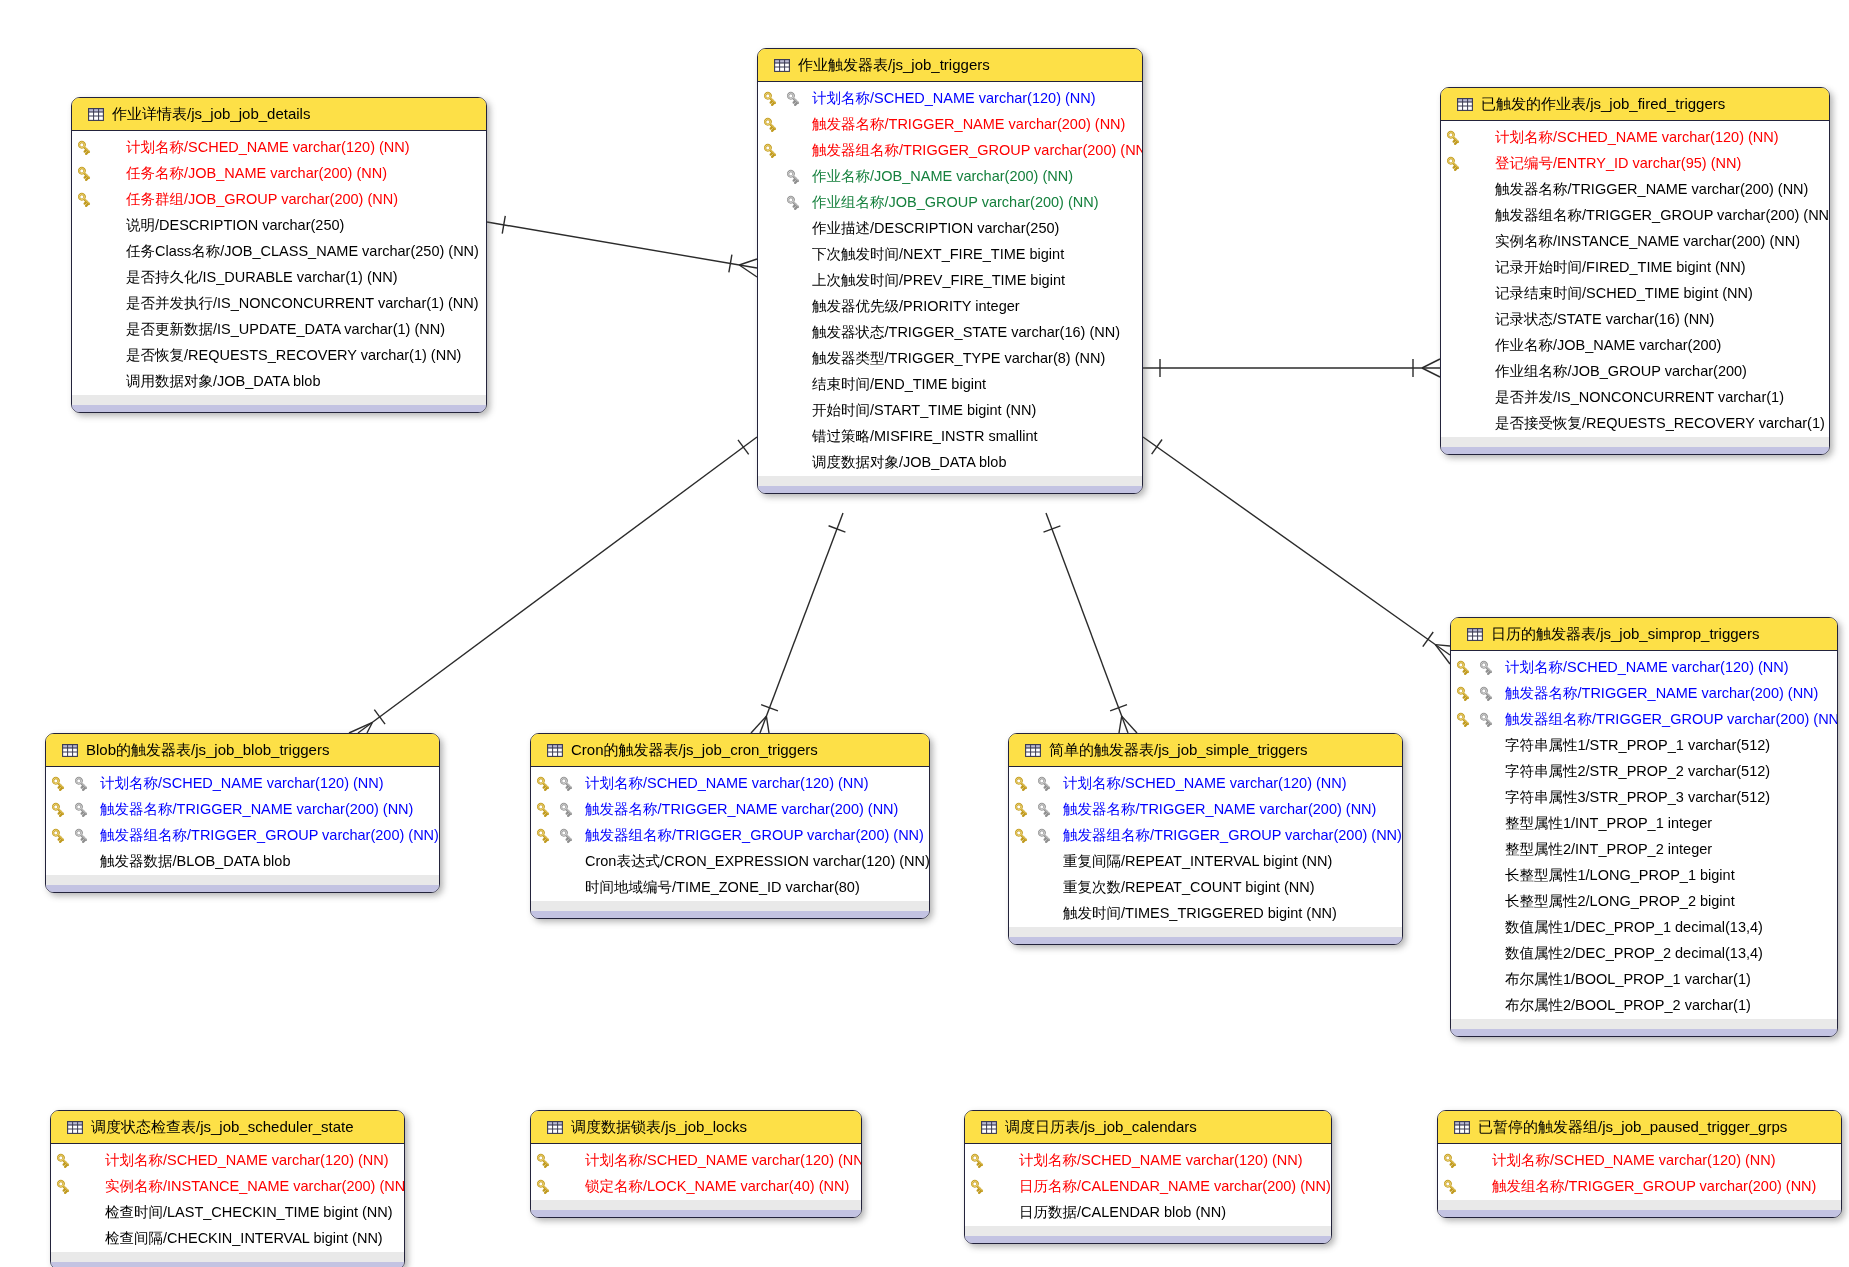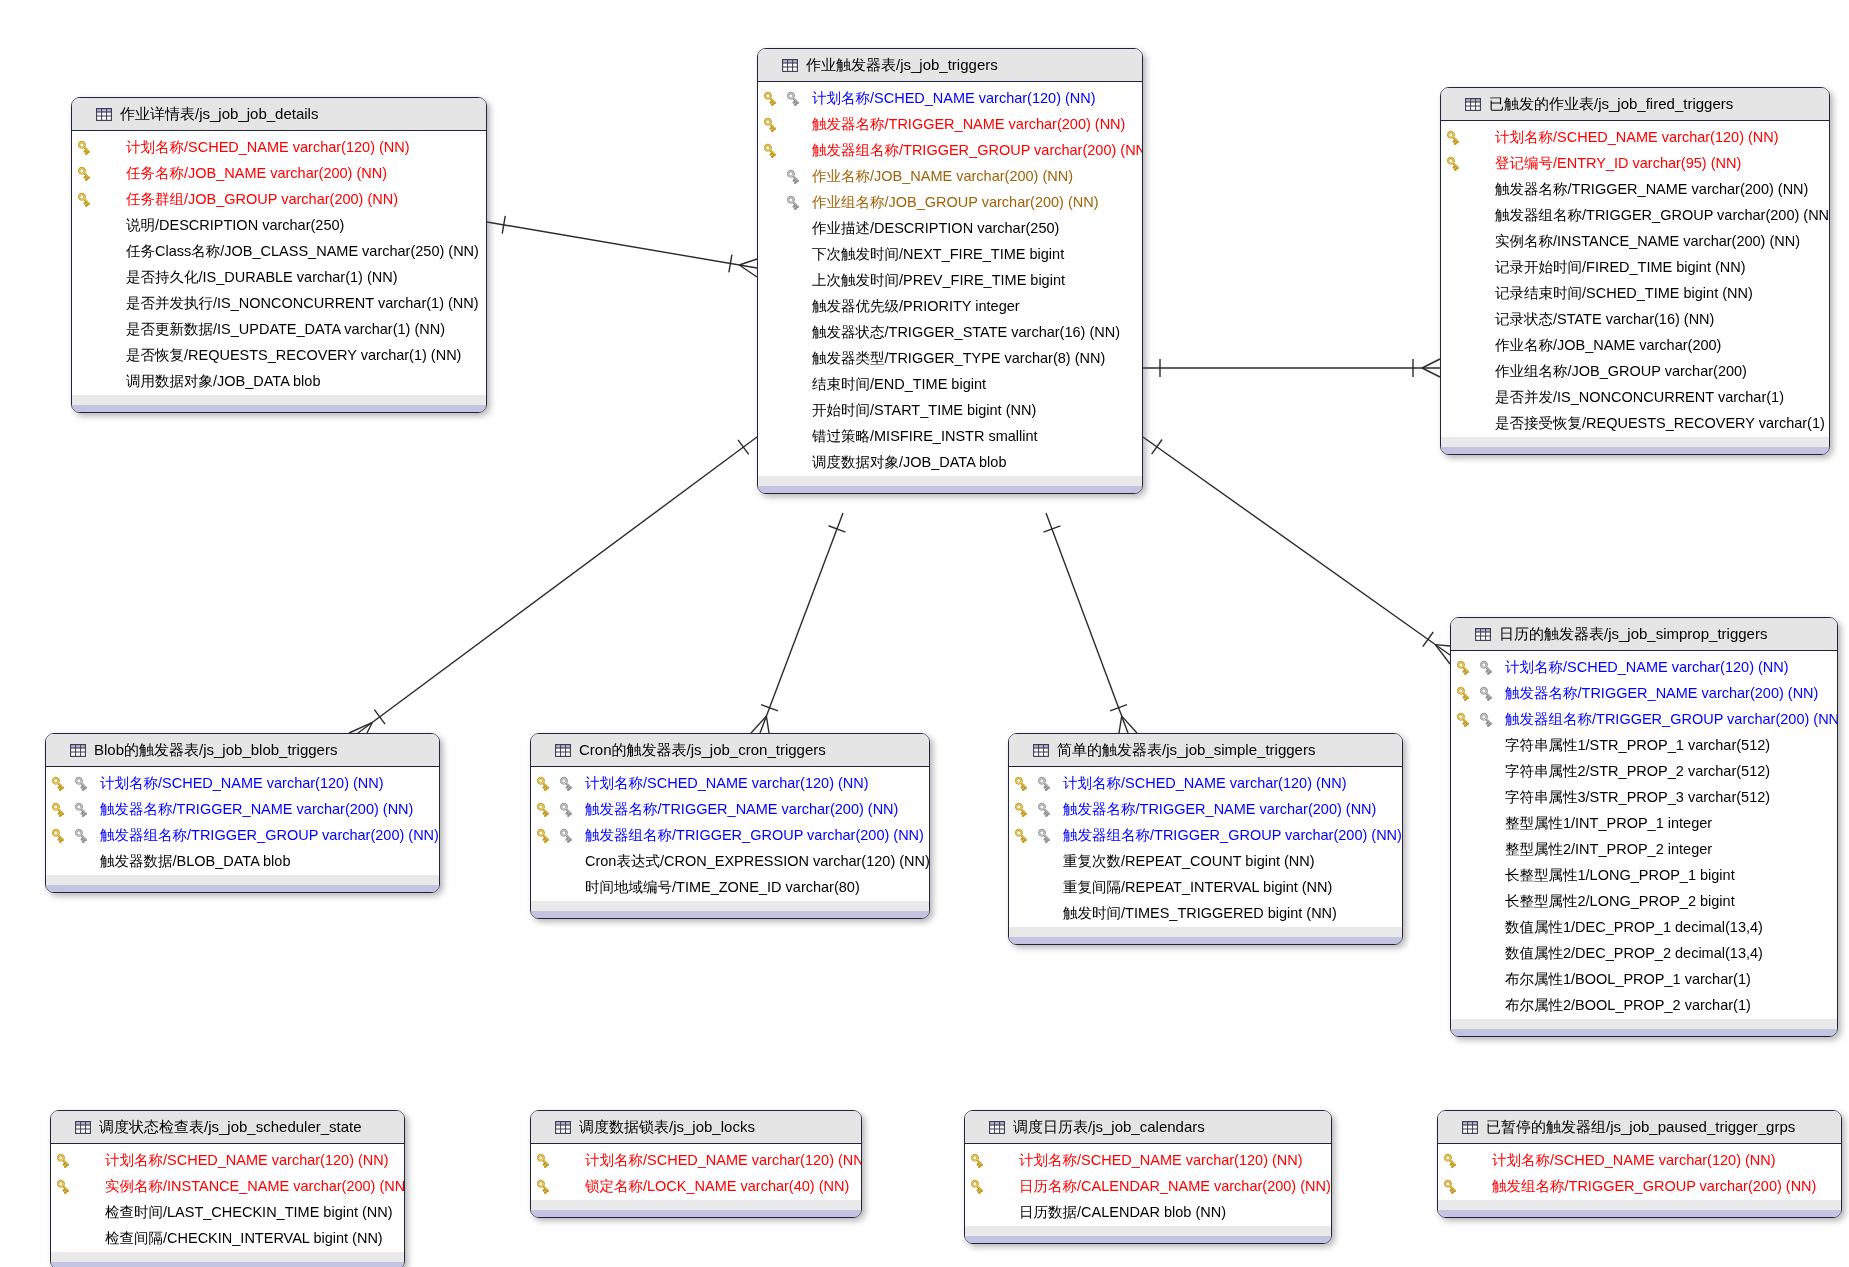--- a/index.html
+++ b/index.html
@@ -17,40 +17,40 @@
     border:1.6px solid #23233b;
     border-radius:9px;
     box-shadow:3px 3px 6px rgba(90,90,90,.45);
     z-index:1;
     box-sizing:border-box;
   }
   .thead{
     height:32px;
     display:flex;align-items:center;
     gap:8px;
-    padding:0 24px;
-    background:#e5e5e5;
+    padding:0 16px;
+    background:#fde047;
     border-bottom:1.5px solid #23233b;
     border-radius:7px 7px 0 0;
     font-size:15px;color:#000;
     white-space:nowrap;overflow:hidden;
   }
   .tbody{padding:3px 0 1px 0;}
   .frow{
     height:26px;
     display:flex;align-items:center;
     font-size:14.5px;
     white-space:nowrap;
     overflow:hidden;
   }
   .kslot{width:21px;min-width:21px;height:18px;display:flex;align-items:center;justify-content:center;margin-left:2px;}
   .ftext{margin-left:8px;}
   .c-pk{color:#fe0000;}
   .c-pkfk{color:#0000fe;}
-  .c-fk{color:#a16207;}
+  .c-fk{color:#15803d;}
   .c-plain{color:#000000;}
   .tfoot1{height:10px;background:#e9e9e9;}
   .tfoot2{height:7px;background:#c3c3e2;border-radius:0 0 7px 7px;}
 </style>
 </head>
 <body>
 
 <div id="canvas">
   <svg id="rel-layer" width="1849" height="1267" viewBox="0 0 1849 1267">
       <line x1="487" y1="222" x2="757" y2="268" stroke="#2b2b2b" stroke-width="1.4"></line>
@@ -973,26 +973,26 @@
                 <circle cx="5" cy="9" r="2.9"></circle>
                 <line x1="8.7" y1="8.6" x2="15.2" y2="8.6"></line>
               </g>
             </svg>
           </span>
           <span class="ftext">触发器组名称/TRIGGER_GROUP varchar(200) (NN)</span>
         </div>
         <div class="frow c-plain">
           <span class="kslot"></span>
           <span class="kslot"></span>
+          <span class="ftext">重复间隔/REPEAT_INTERVAL bigint (NN)</span>
+        </div>
+        <div class="frow c-plain">
+          <span class="kslot"></span>
+          <span class="kslot"></span>
           <span class="ftext">重复次数/REPEAT_COUNT bigint (NN)</span>
-        </div>
-        <div class="frow c-plain">
-          <span class="kslot"></span>
-          <span class="kslot"></span>
-          <span class="ftext">重复间隔/REPEAT_INTERVAL bigint (NN)</span>
         </div>
         <div class="frow c-plain">
           <span class="kslot"></span>
           <span class="kslot"></span>
           <span class="ftext">触发时间/TIMES_TRIGGERED bigint (NN)</span>
         </div>
       </div>
       <div class="tfoot1"></div>
       <div class="tfoot2"></div>
     </div>

